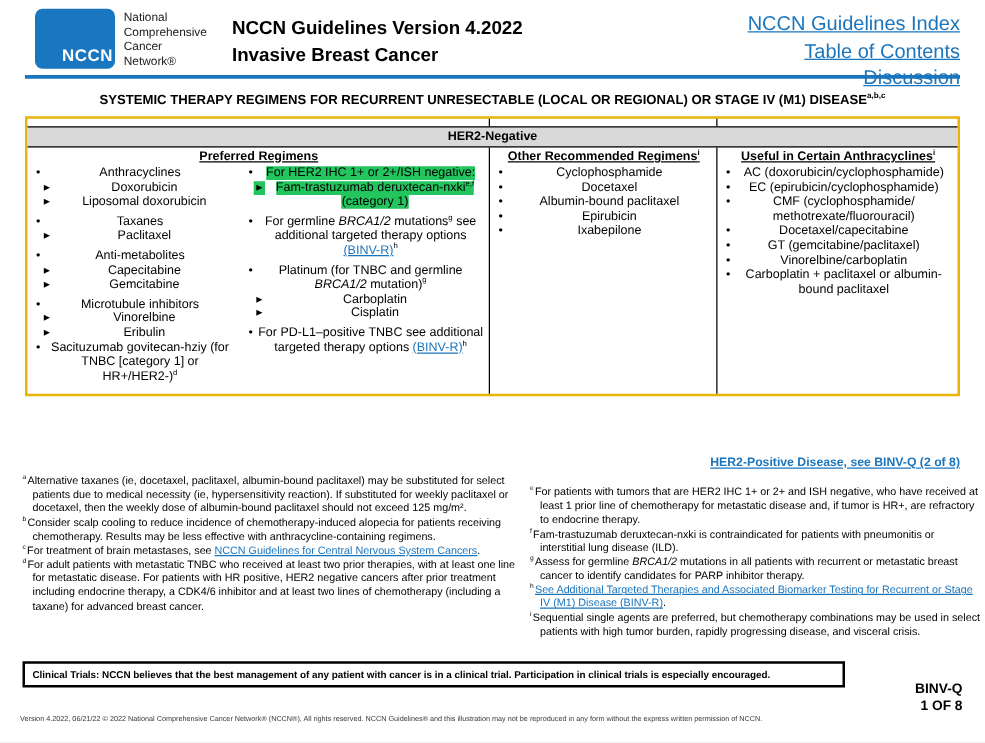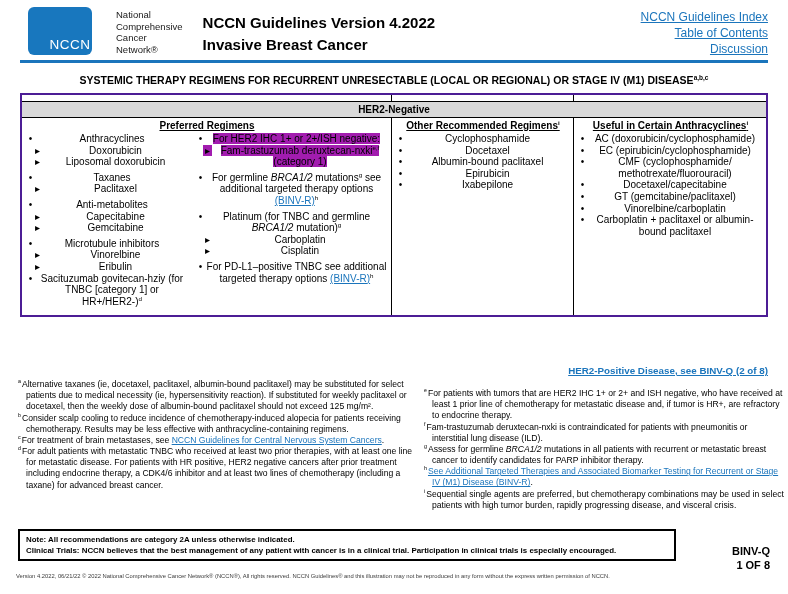--- a/index.html
+++ b/index.html
@@ -1,39 +1,39 @@
 <!DOCTYPE html>
 <html><head>
 <meta charset="utf-8">
 <style>
   html,body{margin:0;padding:0;background:#e8e8e8;}
   .page{position:relative;width:788px;height:594px;background:#ffffff;overflow:hidden;
         font-family:"Liberation Sans","DejaVu Sans",sans-serif;color:#000;}
   sup{vertical-align:super;font-size:0.62em;line-height:0;}
   i{font-style:italic;}
   .lnk{color:#1B75BC;text-decoration:underline;cursor:pointer;}
-  .hl{background:#a21caf;}
+  .hl{background:#22c55e;}
 
   
   .hdr{position:absolute;top:7px;left:28px;display:flex;align-items:flex-start;}
   .logo{width:64px;height:48px;background:#1877BE;border-radius:6px;display:flex;
         align-items:flex-end;justify-content:center;padding-bottom:3px;box-sizing:border-box;}
-  .logo-text{color:#fff;font-weight:normal;font-size:13.5px;letter-spacing:0.5px;padding-left:20px;}
-  .org{margin-left:24px;font-size:9.5px;line-height:1.22;padding-top:2px;color:#1a1a1a;}
+  .logo-text{color:#fff;font-weight:bold;font-size:13.5px;letter-spacing:0.5px;padding-left:20px;}
+  .org{margin-left:7px;font-size:9.5px;line-height:1.22;padding-top:2px;color:#1a1a1a;}
   .titles{margin-left:20px;padding-top:5px;font-size:15px;font-weight:bold;line-height:1.45;}
-  .hdr-links{position:absolute;top:9px;right:20px;text-align:right;font-size:12px;line-height:1.35;}
+  .hdr-links{position:absolute;top:9px;right:20px;text-align:right;font-size:16px;line-height:1.35;}
   .hdr-links .lnk{display:block;}
 
   .blue-rule{position:absolute;top:60px;left:20px;width:748px;height:3px;background:#1B75BC;}
 
   .page-heading{position:absolute;top:74px;left:0;width:100%;text-align:center;
                 font-weight:bold;font-size:10.5px;}
 
   
-  .tbl{position:absolute;top:93px;left:20px;width:748px;height:224px;border:2px solid #4c1d95;
+  .tbl{position:absolute;top:93px;left:20px;width:748px;height:224px;border:2px solid #eab308;
        box-sizing:border-box;display:flex;flex-direction:column;font-size:10px;}
   .t-strip{display:grid;grid-template-columns:370px 182px 1fr;height:6px;flex:none;}
   .t-strip div{border-right:1px solid #000;}
   .t-strip div:last-child{border-right:none;}
   .t-band{flex:none;background:#D9D9D9;border-top:1px solid #000;border-bottom:1px solid #000;
           text-align:center;font-weight:bold;font-size:10px;padding:2px 0;}
   .t-cols{flex:1;display:grid;grid-template-columns:370px 182px 1fr;min-height:0;text-align:center;}
   .t-col{border-right:1px solid #000;overflow:hidden;}
   .t-col:last-child{border-right:none;}
   .colhead{font-weight:bold;padding:2px 3px 1px 4px;font-size:10px;white-space:nowrap;}
@@ -268,21 +268,20 @@
     </div>
   <div class="fns fnsR">
       <div class="fn"><sup class="fm">e</sup><span>For patients with tumors that are HER2 IHC 1+ or 2+ and ISH negative, who have received at least 1 prior line of chemotherapy for metastatic disease and, if tumor is HR+, are refractory to endocrine therapy.</span></div>
       <div class="fn"><sup class="fm">f</sup><span>Fam-trastuzumab deruxtecan-nxki is contraindicated for patients with pneumonitis or interstitial lung disease (ILD).</span></div>
       <div class="fn"><sup class="fm">g</sup><span>Assess for germline <i>BRCA1/2</i> mutations in all patients with recurrent or metastatic breast cancer to identify candidates for PARP inhibitor therapy.</span></div>
       <div class="fn"><sup class="fm">h</sup><span><span class="lnk">See Additional Targeted Therapies and Associated Biomarker Testing for Recurrent or Stage IV (M1) Disease (BINV-R)</span>.</span></div>
       <div class="fn"><sup class="fm">i</sup><span>Sequential single agents are preferred, but chemotherapy combinations may be used in select patients with high tumor burden, rapidly progressing disease, and visceral crisis.</span></div>
     </div>
 
   <div class="notebox">
-    <div>Note: All recommendations are category 2A unless otherwise indicated.</div>
     <div>Clinical Trials: NCCN believes that the best management of any patient with cancer is in a clinical trial. Participation in clinical trials is especially encouraged.</div>
   </div>
 
   <div class="binv">
     <div>BINV-Q</div>
     <div>1 OF 8</div>
   </div>
 
   <div class="footer">Version 4.2022, 06/21/22 © 2022 National Comprehensive Cancer Network® (NCCN®), All rights reserved. NCCN Guidelines® and this illustration may not be reproduced in any form without the express written permission of NCCN.</div>
 

